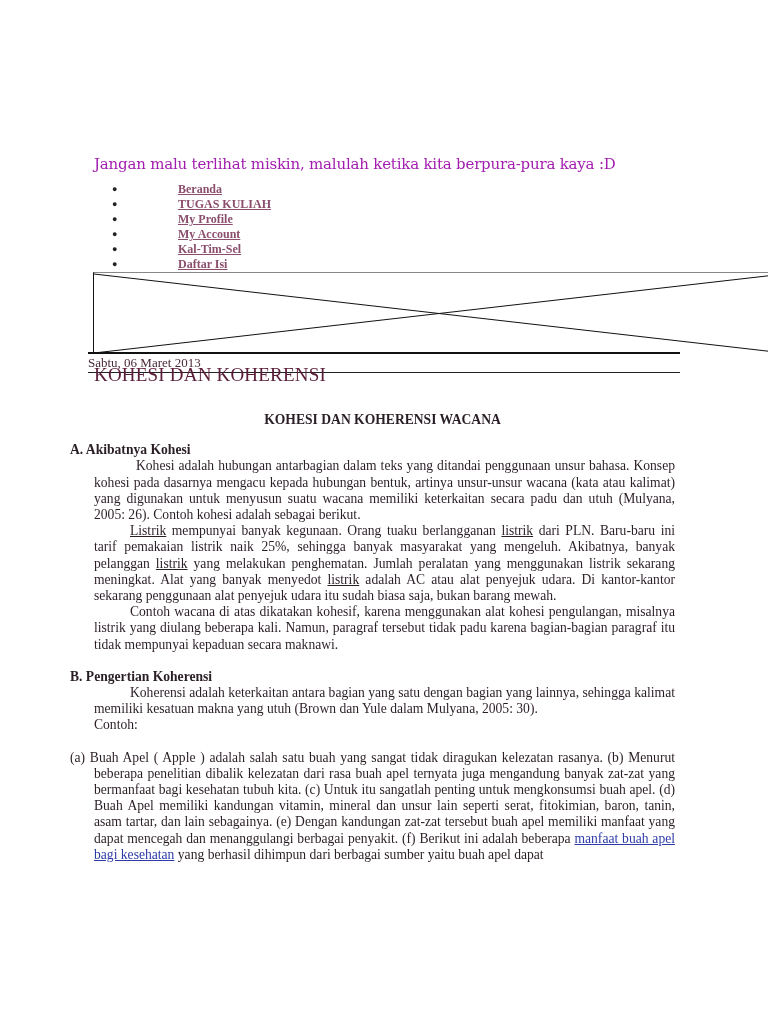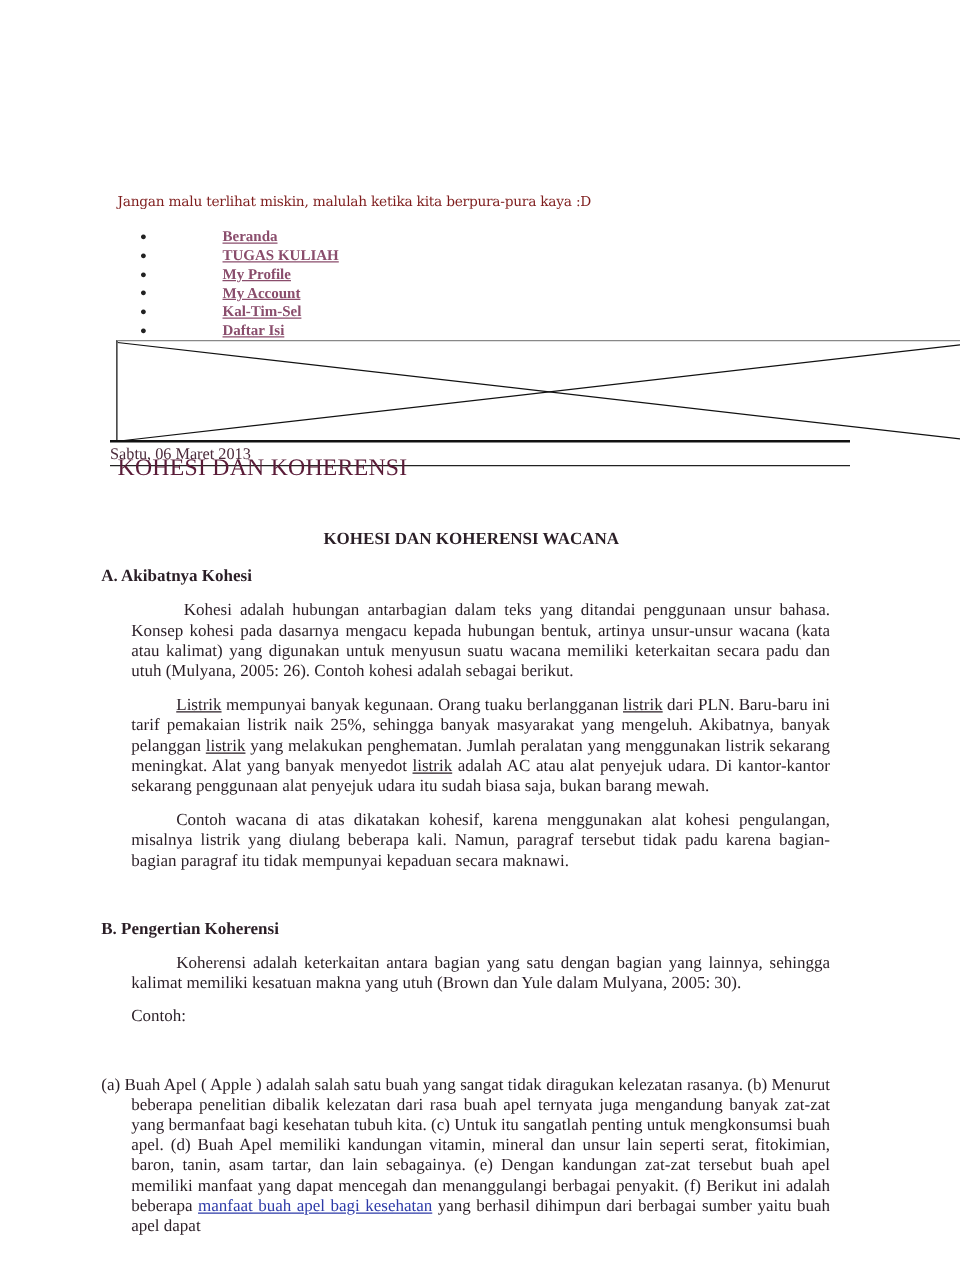--- a/index.html
+++ b/index.html
@@ -1,33 +1,33 @@
 <!DOCTYPE html>
 <html><head>
 <meta charset="utf-8">
 <style>
   html, body { margin: 0; padding: 0; background: #ffffff; }
   body { width: 768px; height: 1024px; position: relative; overflow: hidden;
          font-family: "Liberation Serif", "DejaVu Serif", serif; color: #2a1e26; }
-  .tagline { position: absolute; left: 94px; top: 155px; font-size: 11px; color: #7f1d1d;
+  .tagline { position: absolute; left: 94px; top: 155px; font-size: 15px; color: #a21caf;
              font-family: "DejaVu Serif", serif; letter-spacing: -0.2px; }
   .nav { position: absolute; left: 94px; top: 182px; margin: 0; padding: 0; list-style: none; }
   .nav li { height: 15px; line-height: 15px; font-size: 12px; position: relative; padding-left: 45px; }
   .nav li .bullet { position: absolute; left: 18px; top: 0; font-size: 9px; color: #222; }
   .nav li a { color: #8a4d6c; font-weight: bold; text-decoration: underline; margin-left: 39px; }
   .banner { position: absolute; left: 93px; top: 272px; width: 690px; height: 80px;
             border-left: 1px solid #111; border-top: 1px solid #888; }
   .banner svg { position: absolute; left: 0; top: 0; }
   .rule1 { position: absolute; left: 88px; top: 352px; width: 592px; height: 2px; background: #111; }
   .date { position: absolute; left: 88px; top: 355px; font-size: 13px; color: #4a2a3a; }
   .rule2 { position: absolute; left: 88px; top: 372px; width: 592px; height: 1px; background: #222; }
   .post-title { position: absolute; left: 94px; top: 364px; font-size: 19px; color: #5a1c38;
                 letter-spacing: 0.2px; }
   .doc { position: absolute; left: 70px; top: 412px; width: 605px; font-size: 13.6px; line-height: 16.2px; color: #2a1e26; }
-  .doc p { margin: 11px; text-align: justify; }
+  .doc p { margin: 0; text-align: justify; }
   .center-h { text-align: center !important; font-weight: bold; margin-left: 20px !important; margin-bottom: 14px !important; }
   .sec-h { font-weight: bold; }
   .ind { padding-left: 24px; }
   .first { text-indent: 42px; }
   .first2 { text-indent: 36px; }
   .gap { height: 16px; }
   .u { text-decoration: underline; }
   .link { color: #2d3aa8; text-decoration: underline; }
   .hang { padding-left: 24px; text-indent: -24px; }
 </style>

